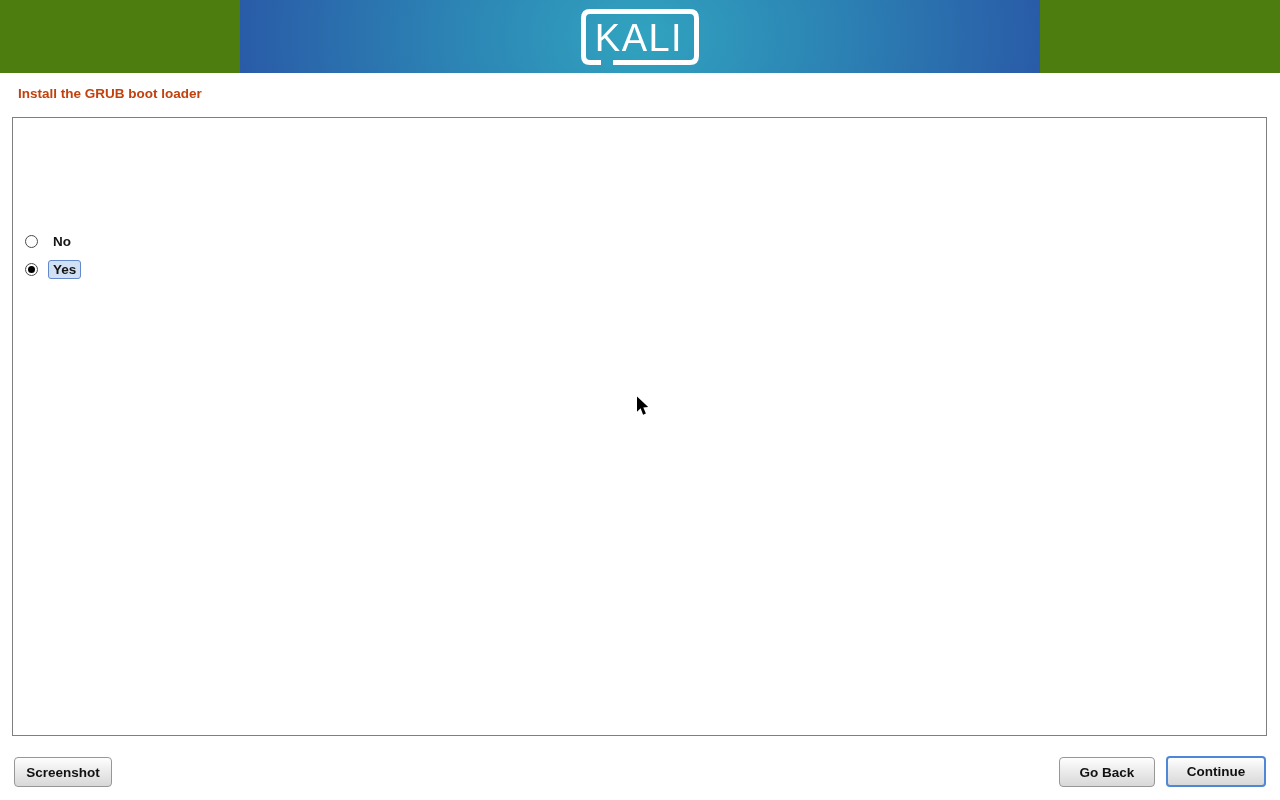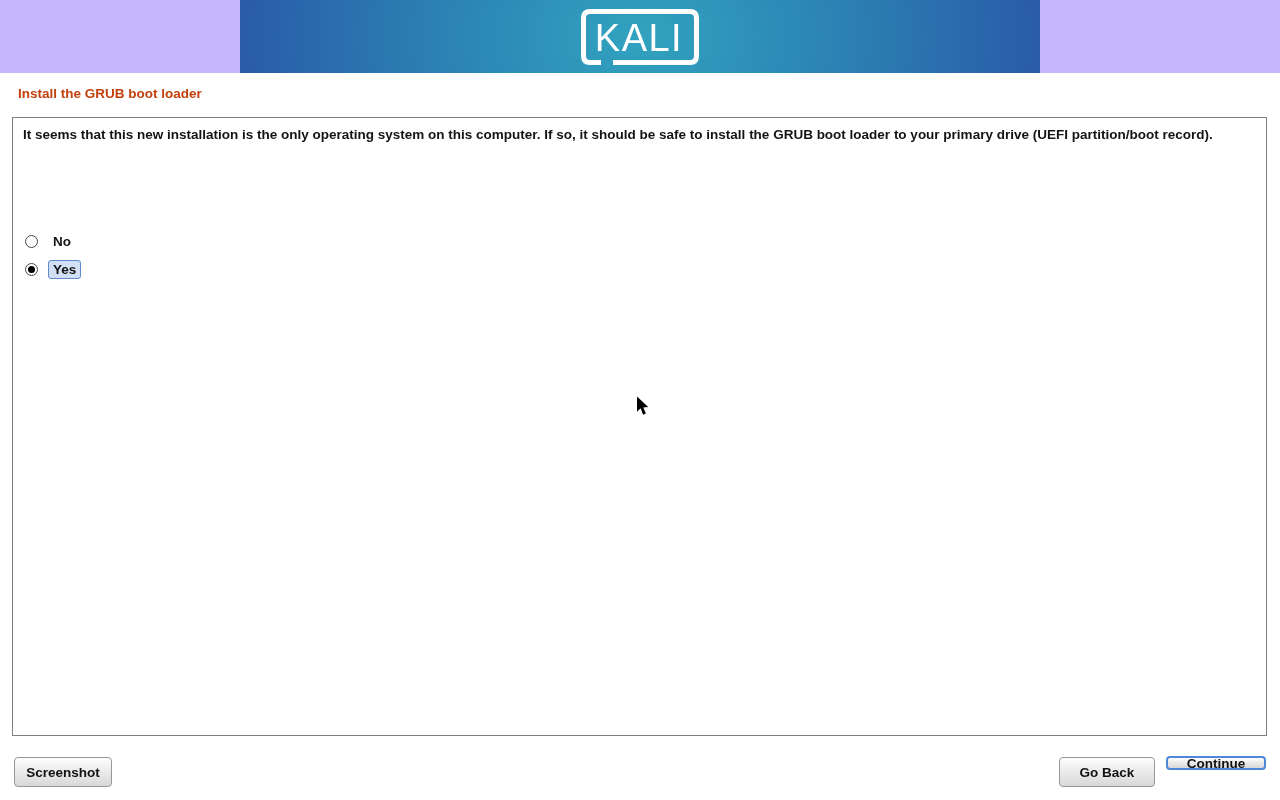--- a/index.html
+++ b/index.html
@@ -8,21 +8,21 @@
     font-family: "Liberation Sans", sans-serif;
     background: #ffffff;
     position: relative;
     overflow: hidden;
   }
 
   
   .banner {
     position: absolute; top: 0; left: 0;
     width: 1280px; height: 73px;
-    background: #c4b5fd;
+    background: #4d7c0f;
     text-align: right;
   }
   .banner-gradient {
     position: absolute; top: 0; left: 240px;
     width: 800px; height: 73px;
     background: radial-gradient(ellipse 430px 320px at 50% 50%, #31a3bf 0%, #2c83b4 45%, #2956a6 100%);
   }
   .kali-logo {
     position: absolute; top: 8px; left: 580px;
     width: 120px; height: 58px;
@@ -96,21 +96,21 @@
     display: flex; align-items: center; justify-content: center;
     font-family: "Liberation Sans", sans-serif;
     font-size: 13.5px; font-weight: bold; color: #111;
     background: linear-gradient(#fefefe, #ececec 45%, #d8d8d8);
     border: 1px solid #979797; border-radius: 4px;
     cursor: default;
   }
   .btn-screenshot { left: 14px;  width: 98px; }
   .btn-goback    { left: 1059px; width: 96px; }
   .btn-continue  {
-    left: 1166px; width: 100px; top: 756px; height: 14px;
+    left: 1166px; width: 100px; top: 756px; height: 31px;
     border: 2px solid #4e86d8;
   }
 
   
   .cursor {
     position: absolute; left: 636px; top: 396px;
     width: 14px; height: 21px; pointer-events: none;
   }
 </style>
 </head>
@@ -120,21 +120,20 @@
   <div class="banner-gradient"></div>
   <svg class="kali-logo" viewBox="0 0 120 58">
     <path d="M10 3.5 H110 Q116.5 3.5 116.5 10 V48 Q116.5 54.5 110 54.5 H33 M21 54.5 H10 Q3.5 54.5 3.5 48 V10 Q3.5 3.5 10 3.5" fill="none" stroke="#ffffff" stroke-width="5" stroke-linecap="butt"></path>
     <text class="kali-logo-text" x="59" y="42.5" text-anchor="middle" font-size="38" fill="#ffffff">KALI</text>
   </svg>
 </div>
 
 <div class="page-title">Install the GRUB boot loader</div>
 
 <div class="content-frame">
-  <div class="para para-1">It seems that this new installation is the only operating system on this computer. If so, it should be safe to install the GRUB boot loader to your primary drive (UEFI partition/boot record).</div>
 
   <div class="option-row option-no">
     <span class="radio-circle">
       
     </span>
     <span class="option-label">No</span>
   </div>
 
   <div class="option-row option-yes selected">
     <span class="radio-circle">

